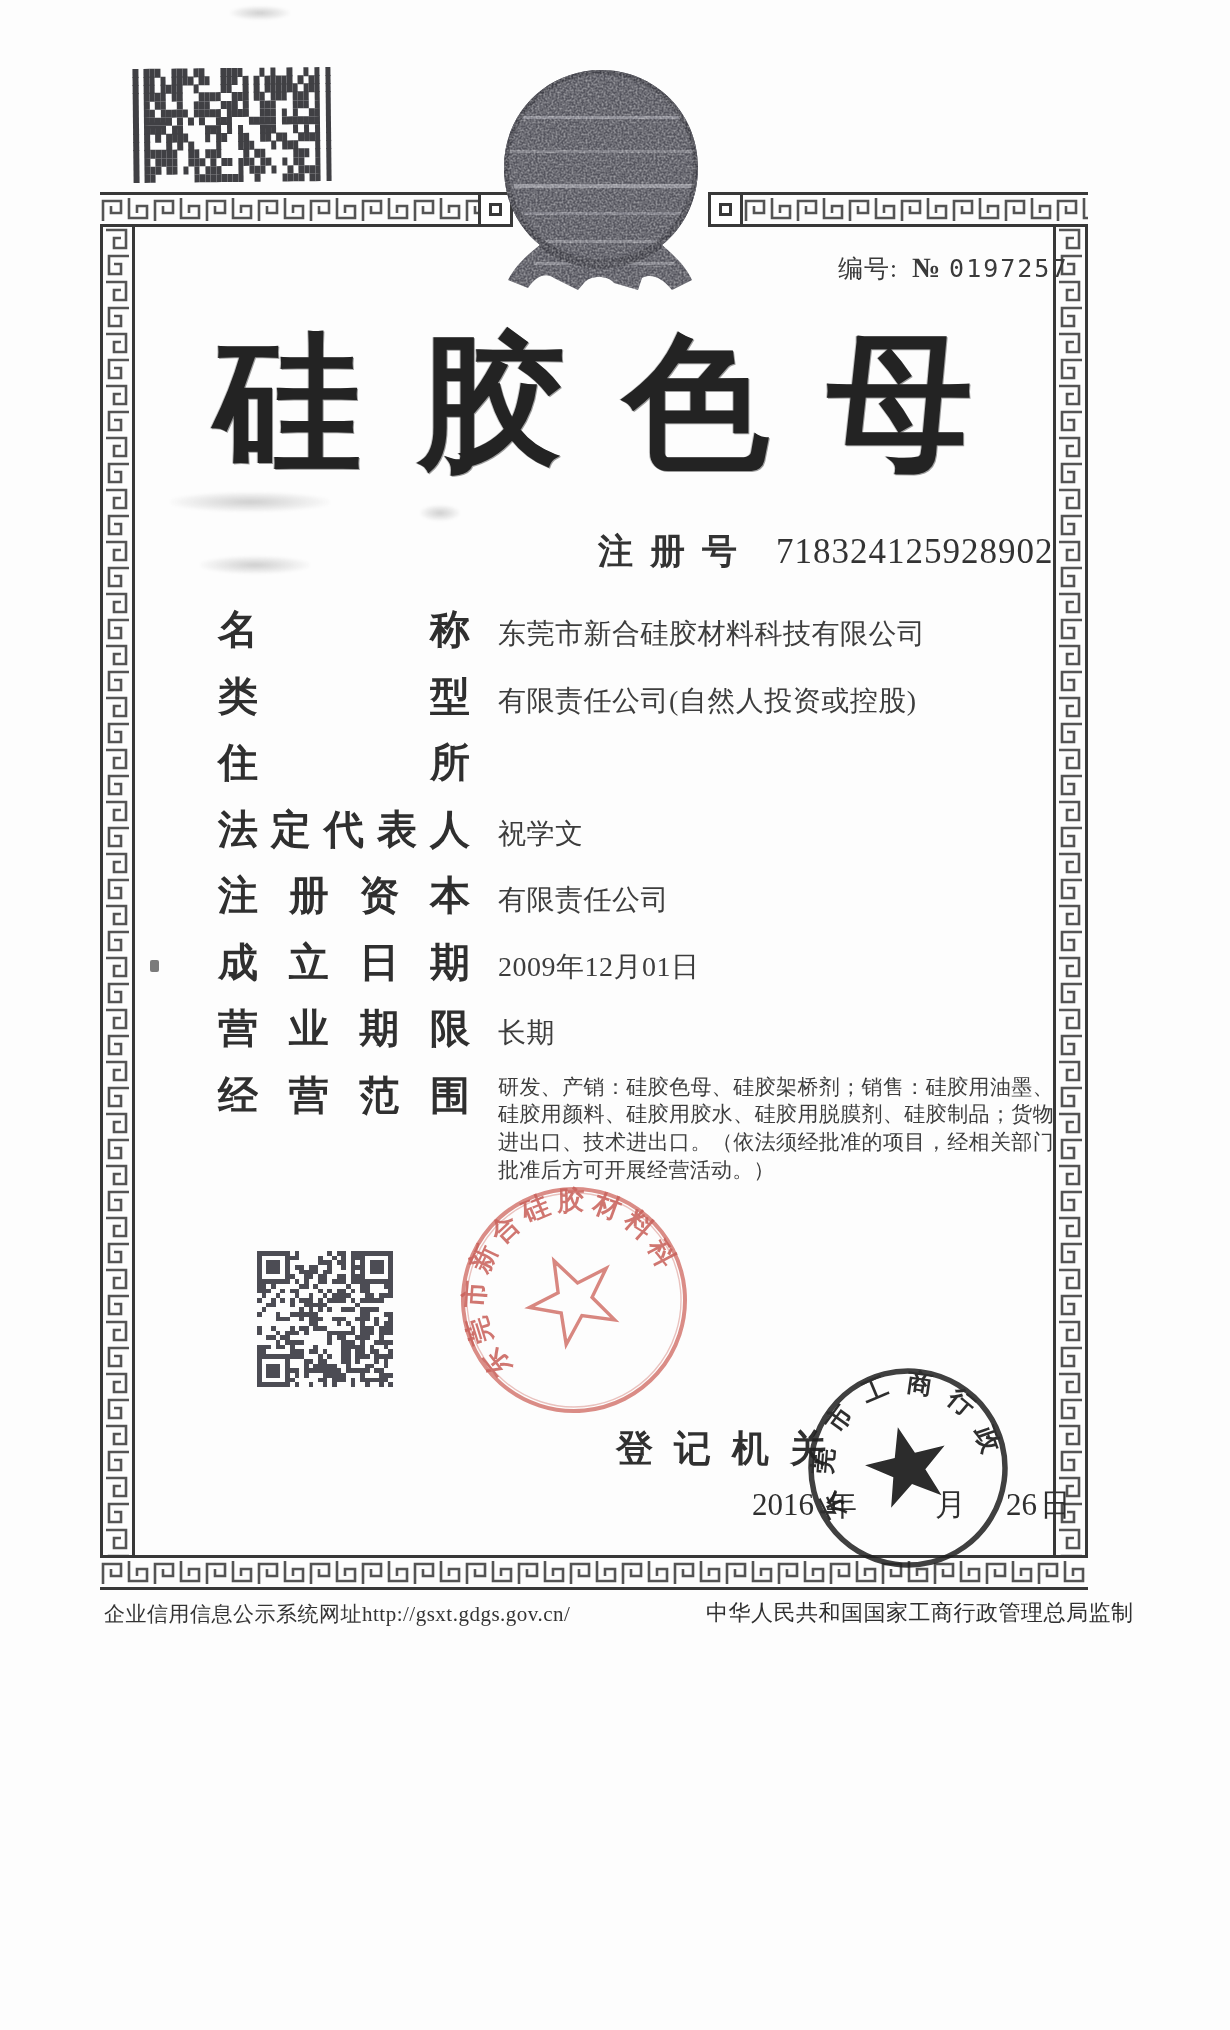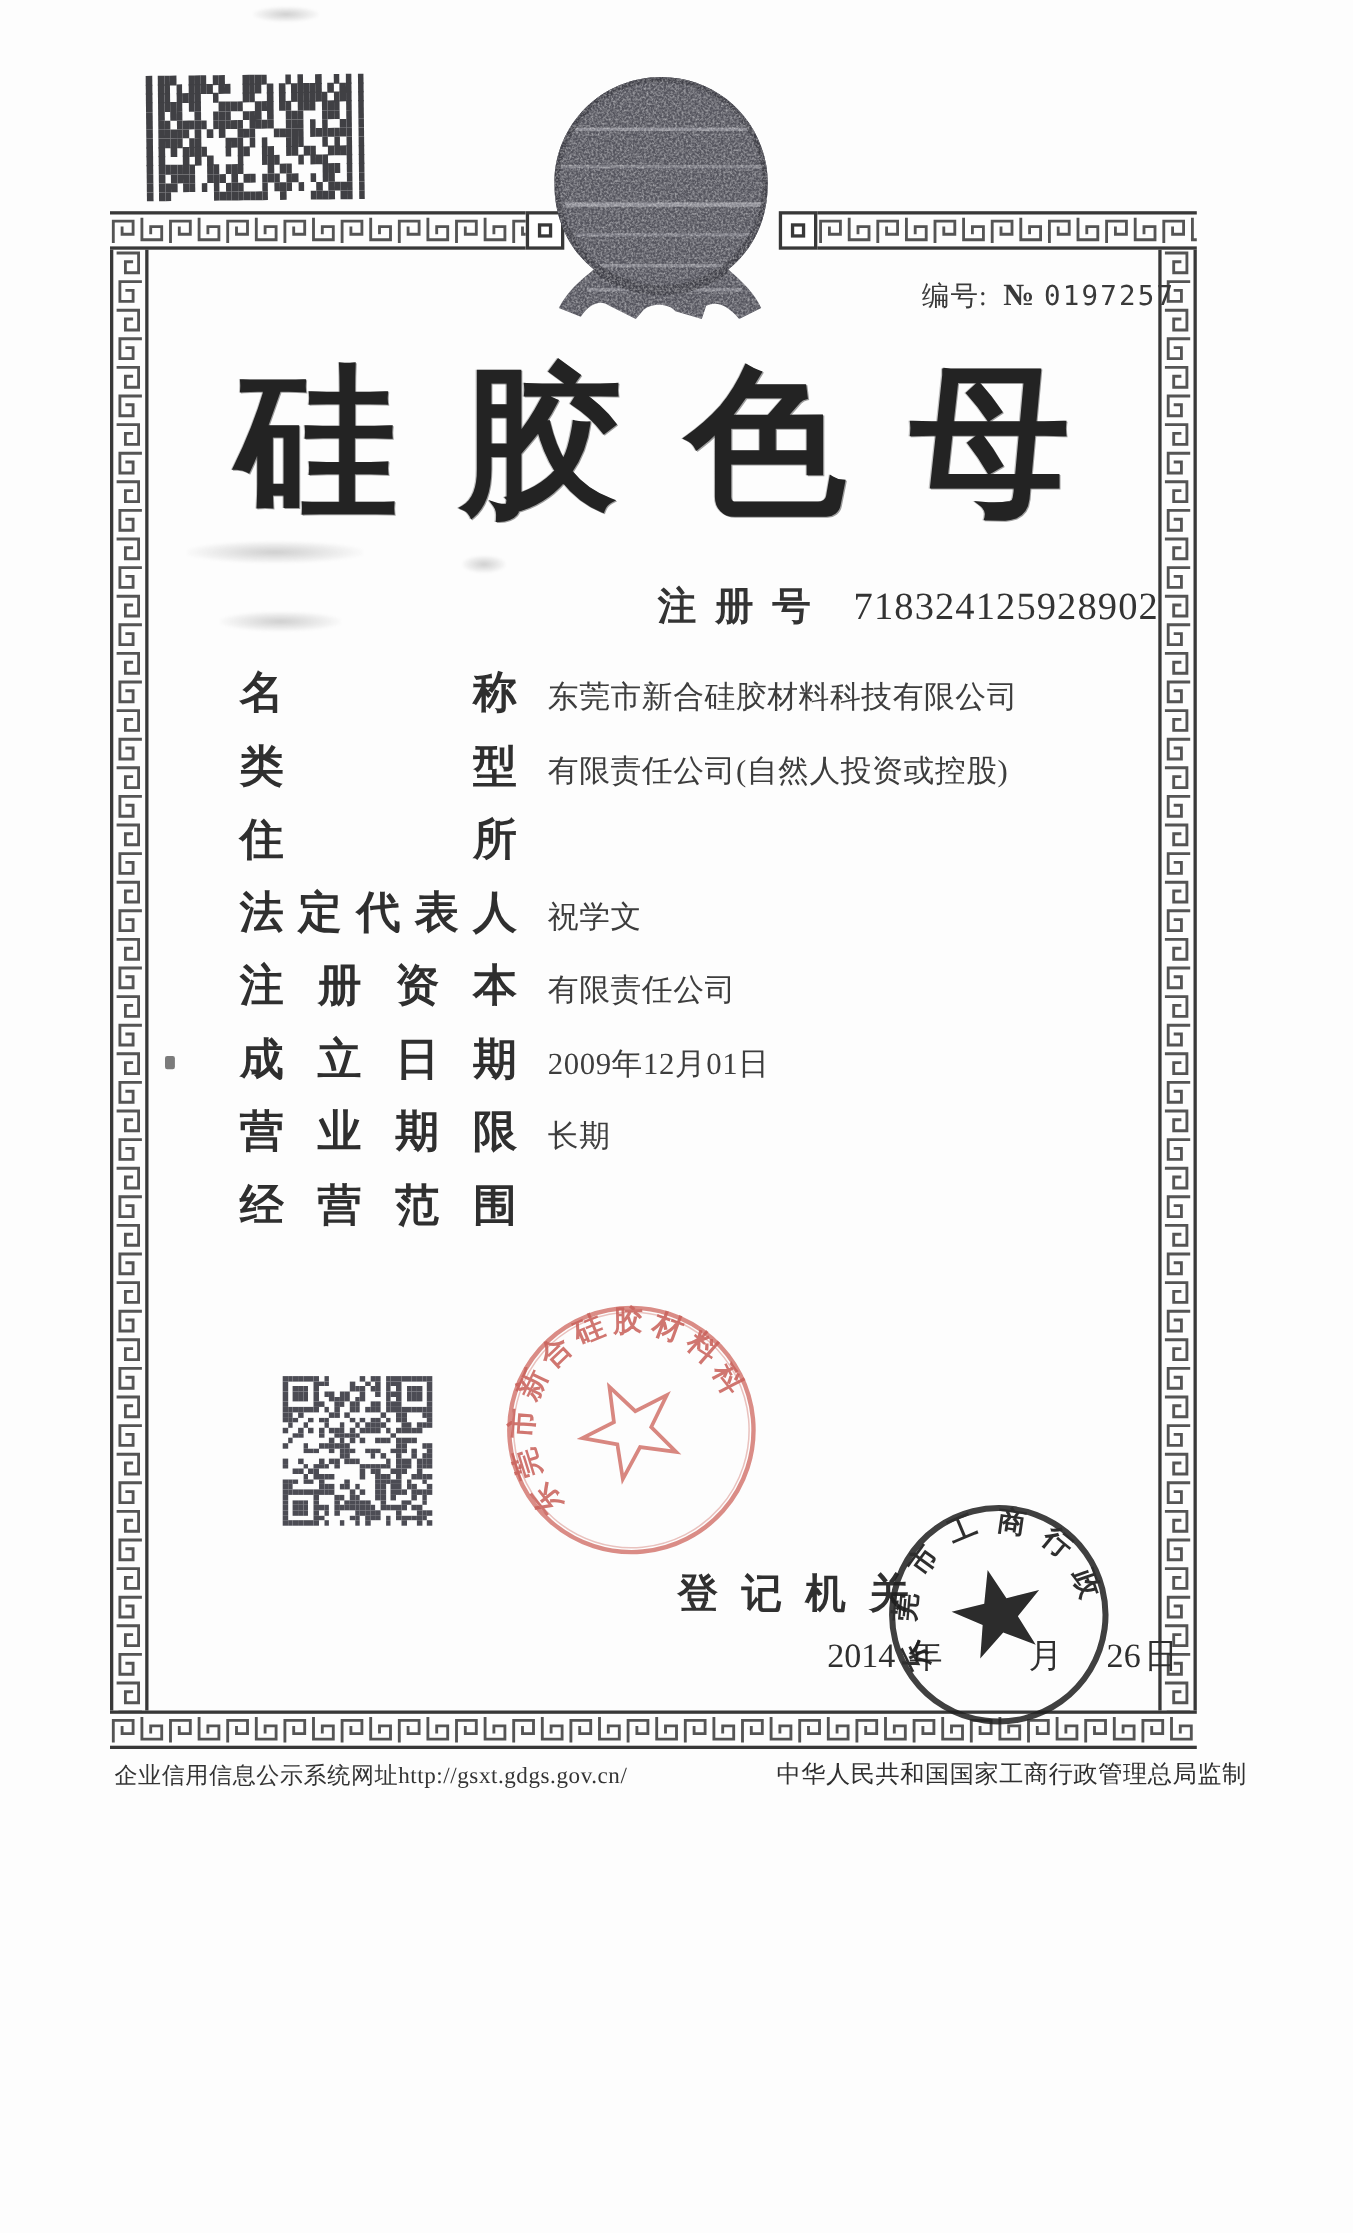--- a/index.html
+++ b/index.html
@@ -1548,20 +1548,21 @@
       </span>
     <span class="val">长期</span>
   </div>
   <div class="row scope">
     <span class="lbl spread">
         <span>经</span>
         <span>营</span>
         <span>范</span>
         <span>围</span>
       </span>
+    <span class="val">研发、产销：硅胶色母、硅胶架桥剂；销售：硅胶用油墨、硅胶用颜料、硅胶用胶水、硅胶用脱膜剂、硅胶制品；货物进出口、技术进出口。（依法须经批准的项目，经相关部门批准后方可开展经营活动。）</span>
   </div>
 </div>
 
 <div class="abs qr" id="qr">
     <i style="left:0.00px;top:0.00px;width:4.69px;height:4.69px"></i>
     <i style="left:4.69px;top:0.00px;width:4.69px;height:4.69px"></i>
     <i style="left:9.38px;top:0.00px;width:4.69px;height:4.69px"></i>
     <i style="left:14.07px;top:0.00px;width:4.69px;height:4.69px"></i>
     <i style="left:18.76px;top:0.00px;width:4.69px;height:4.69px"></i>
     <i style="left:23.45px;top:0.00px;width:4.69px;height:4.69px"></i>
@@ -1990,21 +1991,21 @@
     <i style="left:75.03px;top:131.31px;width:4.69px;height:4.69px"></i>
     <i style="left:93.79px;top:131.31px;width:4.69px;height:4.69px"></i>
     <i style="left:107.86px;top:131.31px;width:4.69px;height:4.69px"></i>
     <i style="left:121.93px;top:131.31px;width:4.69px;height:4.69px"></i>
     <i style="left:131.31px;top:131.31px;width:4.69px;height:4.69px"></i>
   </div>
 
 <div class="abs registrar">登记机关</div>
 
 <div class="abs dateline">
-  <span>2014</span><span class="gap1">年</span><span class="gap2">月</span><span class="gap3">26</span><span class="gap4">日</span>
+  <span>2016</span><span class="gap1">年</span><span class="gap2">月</span><span class="gap3">26</span><span class="gap4">日</span>
 </div>
 
 <svg class="abs seal-red" viewBox="-122 -122 244 244" xmlns="http://www.w3.org/2000/svg">
   <defs>
     <path id="redArc" d="M -84.7 32 A 90.5 90.5 0 1 1 84.7 32" fill="none"></path>
   </defs>
   <circle r="111" fill="none" stroke="#cf6a62" stroke-width="4" opacity=".85"></circle>
   <circle r="107" fill="none" stroke="#d98f88" stroke-width="1.4" opacity=".6"></circle>
   <g fill="none" stroke="#cd635b" stroke-width="3.4" opacity=".85">
     <path d="M0 -44 L10.9 -13.6 L43 -13.6 L17.3 5.8 L27.2 36.2 L0 17.4 L-27.2 36.2 L-17.3 5.8 L-43 -13.6 L-10.9 -13.6 Z"></path>

